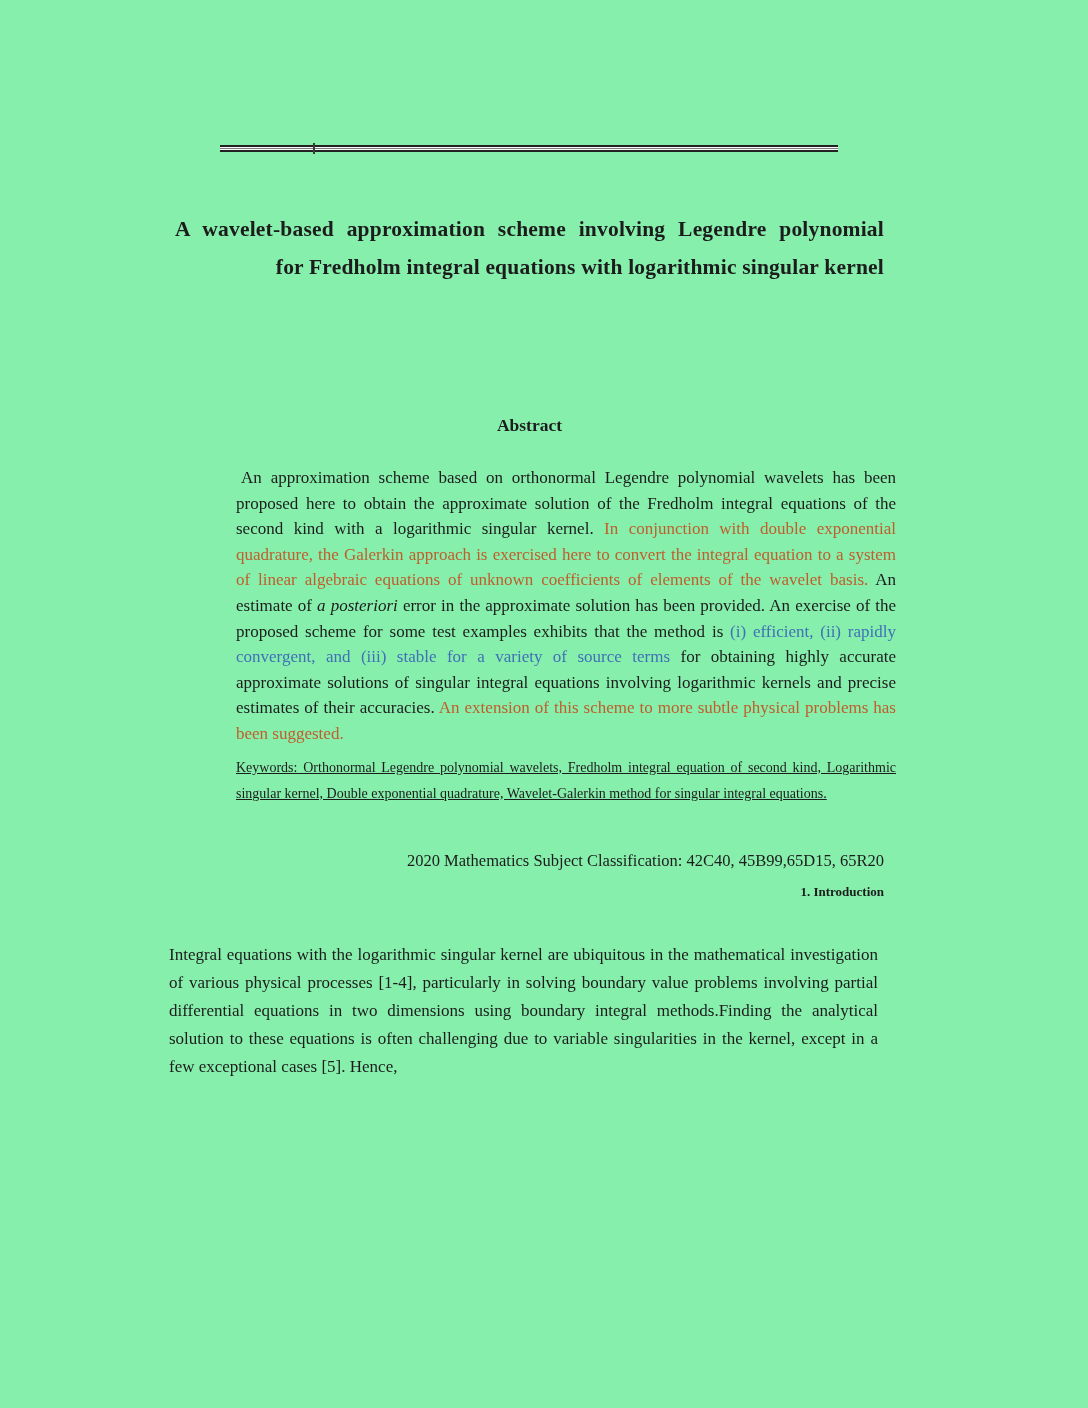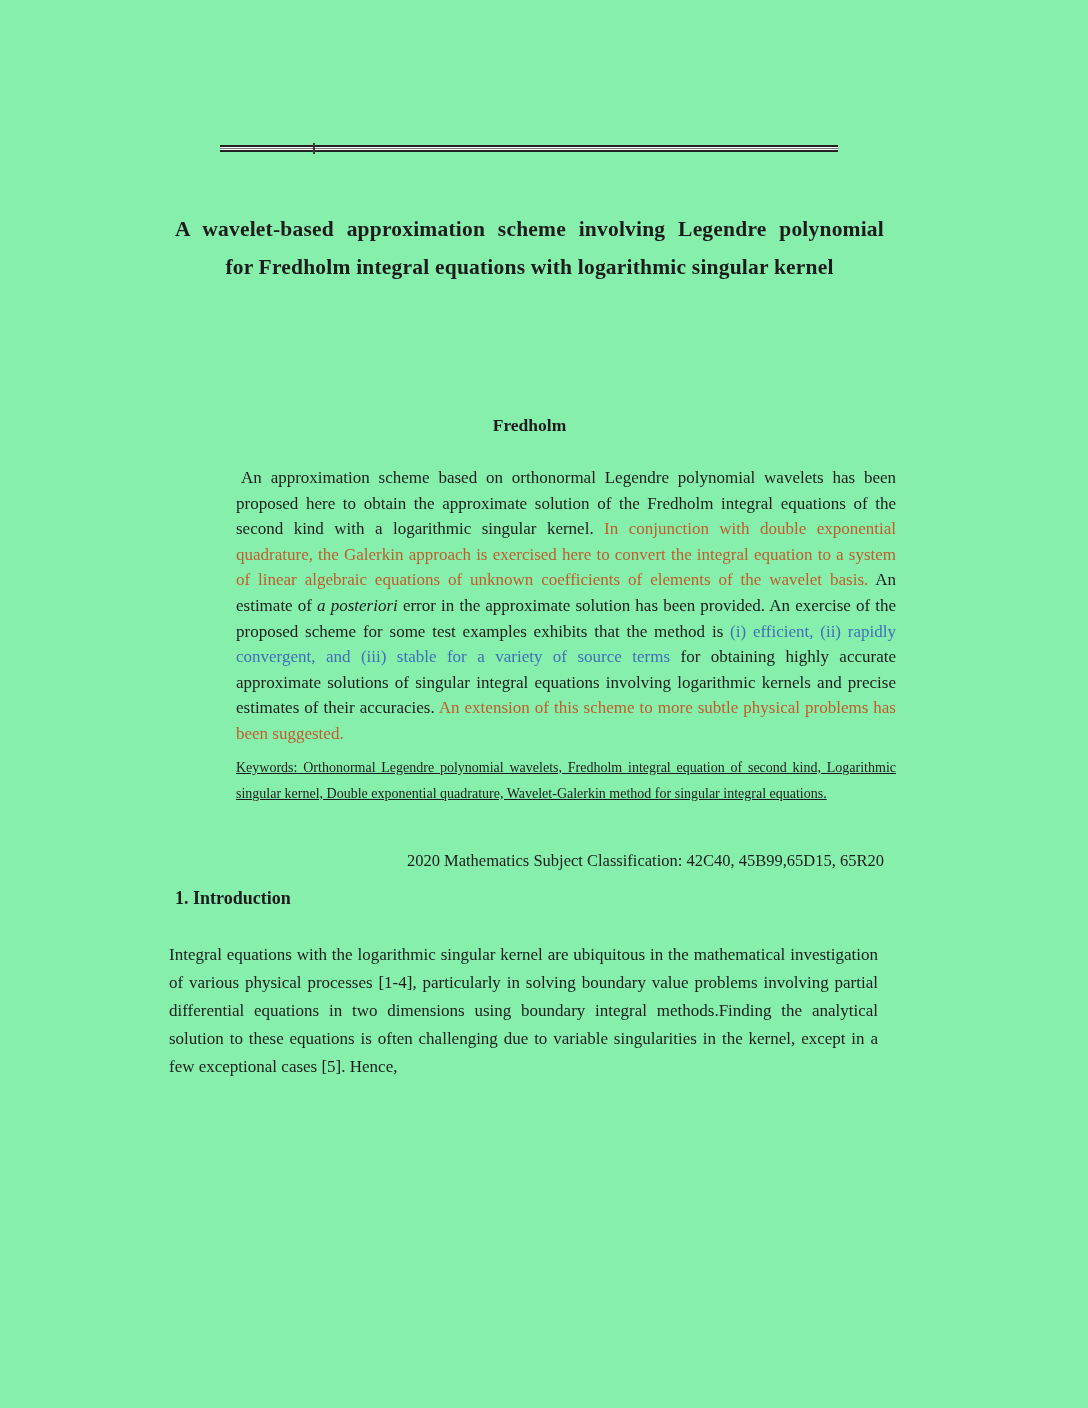--- a/index.html
+++ b/index.html
@@ -51,21 +51,21 @@
     font-size: 21.5px;
     font-weight: 700;
     line-height: 38px;
     letter-spacing: 0.2px;
   }
   .paper-title .t-line1 {
     text-align: justify;
     text-align-last: justify;
   }
   .paper-title .t-line2 {
-    text-align: center;
+    text-align: right;
   }
 
   .abstract-heading {
     position: absolute;
     left: 175px;
     top: 400px;
     width: 709px;
     text-align: center;
     font-size: 17.5px;
     font-weight: 700;
@@ -107,22 +107,22 @@
     line-height: 25.6px;
     text-align: right;
     text-indent: 3px;
   }
 
   .intro-heading {
     position: absolute;
     left: 175px;
     top: 873px;
     width: 709px;
-    text-align: left;
-    font-size: 18px;
+    text-align: right;
+    font-size: 13px;
     font-weight: 700;
   }
 
   .intro-body {
     position: absolute;
     left: 169px;
     top: 924px;
     width: 709px;
     font-size: 17px;
     line-height: 28px;
@@ -141,21 +141,21 @@
     <div class="line-gap"></div>
     <div class="line-dark"></div>
     <div class="tick"></div>
   </div>
 
   <h1 class="paper-title">
     <div class="t-line1">A wavelet-based approximation scheme involving Legendre polynomial</div>
     <div class="t-line2">for Fredholm integral equations with logarithmic singular kernel</div>
   </h1>
 
-  <h2 class="abstract-heading">Fredholm</h2>
+  <h2 class="abstract-heading">Abstract</h2>
 
   <p class="abstract-body"><span class="seg-black">An approximation scheme based on orthonormal Legendre polynomial wavelets has been proposed here to obtain the approximate solution of the Fredholm integral equations of the second kind with a logarithmic singular kernel. </span><span class="seg-orange">In conjunction with double exponential quadrature, the Galerkin approach is exercised here to convert the integral equation to a system of linear algebraic equations of unknown coefficients of elements of the wavelet basis. </span><span class="seg-black">An estimate of </span><span class="seg-black seg-italic">a posteriori</span><span class="seg-black"> error in the approximate solution has been provided. An exercise of the proposed scheme for some test examples exhibits that the method is </span><span class="seg-blue">(i) efficient, (ii) rapidly convergent, and (iii) stable for a variety of source terms </span><span class="seg-black">for obtaining highly accurate approximate solutions of singular integral equations involving logarithmic kernels and precise estimates of their accuracies. </span><span class="seg-orange">An extension of this scheme to more subtle physical problems has been suggested.</span></p>
 
   <p class="keywords-para">Keywords: Orthonormal Legendre polynomial wavelets, Fredholm integral equation of second kind, Logarithmic singular kernel, Double exponential quadrature, Wavelet-Galerkin method for singular integral equations.</p>
 
   <p class="msc-line">2020 Mathematics Subject Classification: 42C40, 45B99,65D15, 65R20</p>
 
   <h2 class="intro-heading">1. Introduction</h2>
 
   <p class="intro-body">Integral equations with the logarithmic singular kernel are ubiquitous in the mathematical investigation of various physical processes [1-4], particularly in solving boundary value problems involving partial differential equations in two dimensions using boundary integral methods.Finding the analytical solution to these equations is often challenging due to variable singularities in the kernel, except in a few exceptional cases [5]. Hence,</p>

